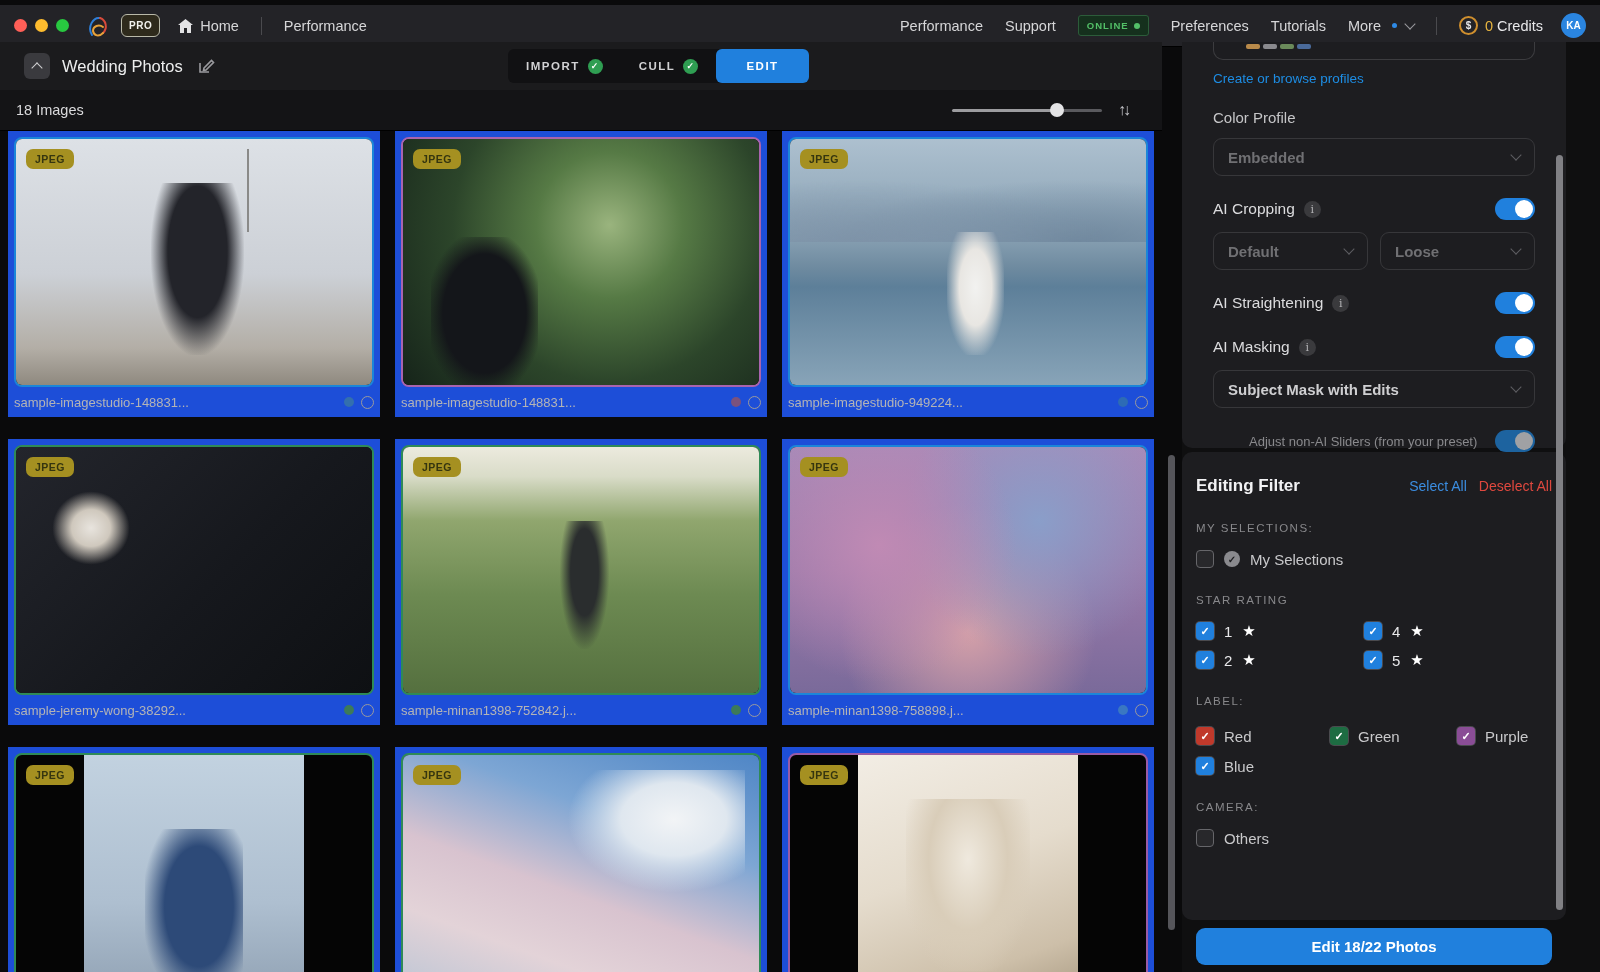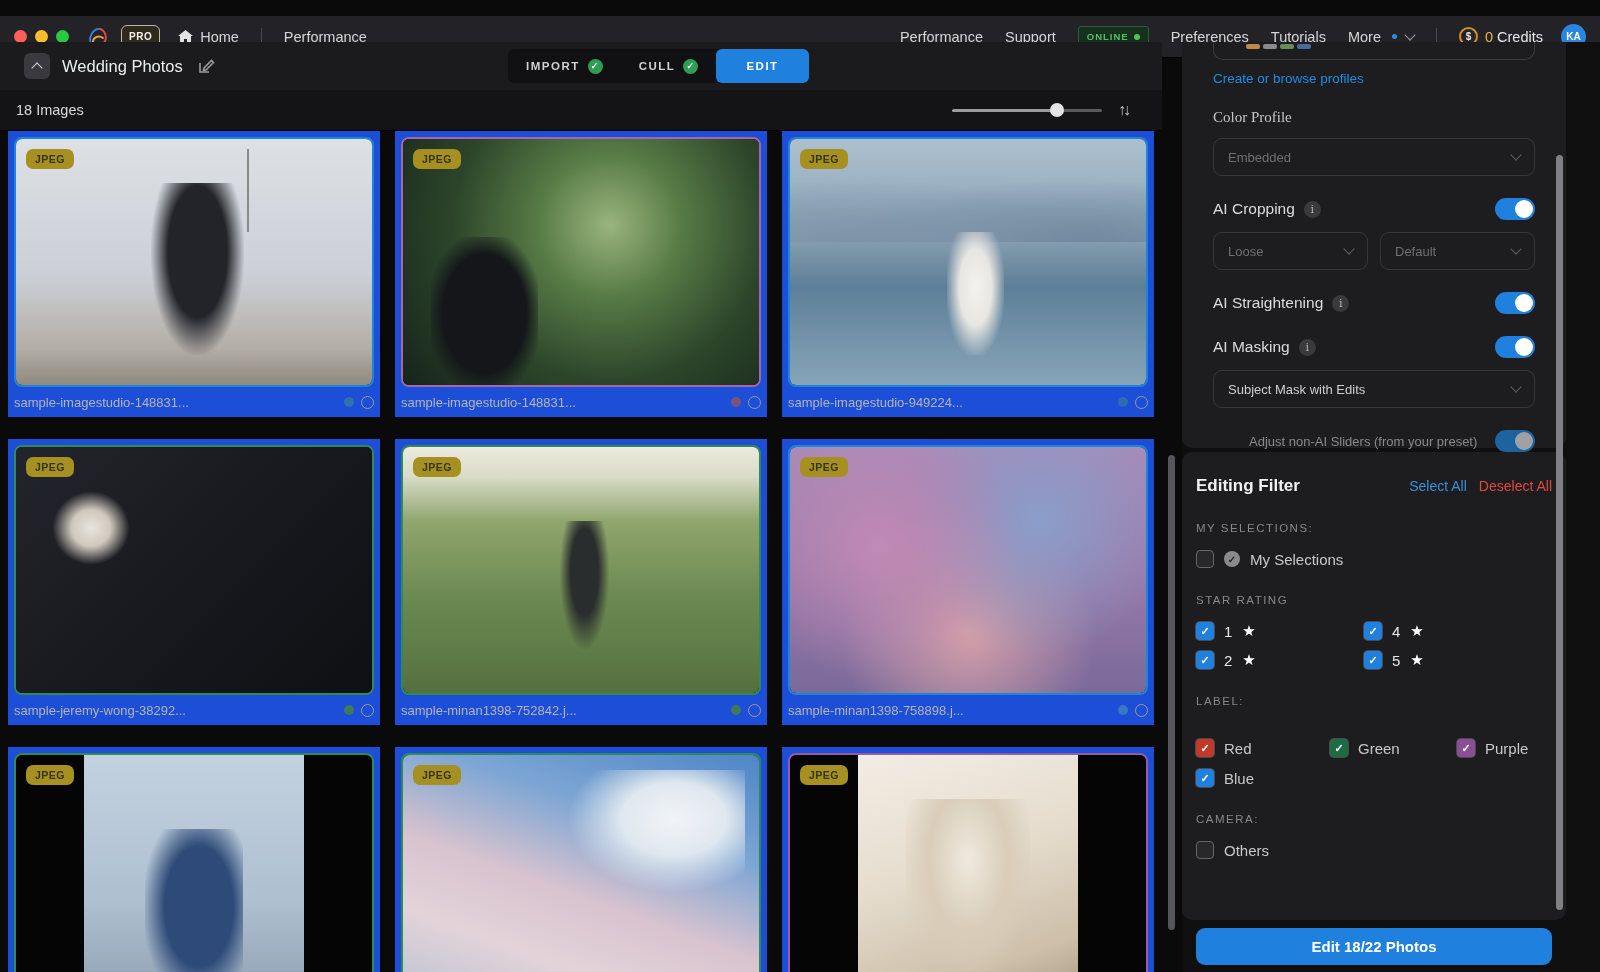--- a/index.html
+++ b/index.html
@@ -1,21 +1,21 @@
 <!DOCTYPE html>
 <html><head>
 <meta charset="utf-8">
 <style>
   * { margin:0; padding:0; box-sizing:border-box; }
   html,body { background:#000; }
   body { font-family:"Liberation Sans", sans-serif; }
   #app { position:relative; width:1600px; height:972px; background:#0a0a0b; overflow:hidden; }
 
   
-  .topbar { position:absolute; left:0; top:16px; width:1600px; height:42px; background:#232327;
+  .topbar { position:absolute; left:0; top:5px; width:1600px; height:42px; background:#232327;
             border-bottom:1px solid #000; display:flex; align-items:center; padding:0 14px; }
   .lights { display:flex; gap:8px; margin-right:16px; }
   .light { width:13px; height:13px; border-radius:50%; }
   .light.red{background:#ff5f57}.light.yellow{background:#febc2e}.light.green{background:#28c840}
   .logo { width:26px; height:26px; margin-right:10px; }
   .pro-badge { border:1.5px solid #b9b9a9; background:#2e2a1c; color:#f2f2ee; font-size:10px; font-weight:bold;
                padding:5px 7px; border-radius:6px; margin-right:18px; letter-spacing:.5px; }
   .nav-item { color:#d6d6d8; font-size:14.5px; display:flex; align-items:center; gap:7px; margin-right:22px; cursor:default; }
   .nav-item svg { display:block; }
   .tb-divider { width:1px; height:18px; background:#4a4a4e; margin-right:22px; }
@@ -105,24 +105,24 @@
   .panel { background:#1d1d20; width:384px; }
   .panel1 { position:absolute; top:0; height:406px; border-radius:0 0 10px 10px; padding:0 31px; }
   .panel2 { position:absolute; top:410px; height:468px; border-radius:10px; padding:0 14px; }
   .sb-scrollbar { position:absolute; left:374px; top:113px; width:7px; height:755px; background:#808084; border-radius:4px; }
 
   .profile-cutoff { height:18px; border:1.5px solid #3c3c3f; border-top:none; border-radius:0 0 10px 10px;
                     position:relative; overflow:hidden; }
   .profile-swatches { position:absolute; left:32px; top:2px; display:flex; gap:3px; }
   .profile-swatches span { width:14px; height:5px; border-radius:2px; }
   .link { color:#1d8de4; font-size:13.5px; margin-top:11px; display:inline-block; }
-  .sb-label { color:#c6c6c8; font-size:15px; margin-top:22px;font-family:Liberation Serif, serif; }
+  .sb-label { color:#c6c6c8; font-size:15px; margin-top:22px; }
   .dropdown { height:38px; border:1px solid #37373a; border-radius:9px; display:flex; align-items:center;
               padding:0 14px; margin-top:12px; }
-  .dropdown .dd-text { font-size:13px; color:#707073; }
+  .dropdown .dd-text { font-size:15px; color:#707073;font-weight:bold; }
   .dropdown.bright .dd-text { color:#cfcfd1; }
   .dropdown .chev { margin-left:auto; border-color:#5e5e62; }
   .dd-row { display:flex; gap:12px; }
   .dd-row .dropdown { flex:1; }
   .toggle-row { display:flex; align-items:center; margin-top:22px; }
   .toggle-row .t-label { color:#dcdcde; font-size:15.5px; }
   .toggle-row .t-label.dim { color:#89898c; font-size:13px;margin-left:36px; }
   .info-icon { width:17px; height:17px; border-radius:50%; background:#3a3a3d; color:#b5b5b8; font-size:11px;
                display:inline-flex; align-items:center; justify-content:center; margin-left:9px; font-family:"DejaVu Serif",serif; }
   .toggle { margin-left:auto; width:40px; height:22px; border-radius:11px; background:#3a3a3e; position:relative; }
@@ -144,21 +144,21 @@
   .cb.checked::after { content:"✓"; position:absolute; inset:0; display:flex; align-items:center; justify-content:center;
                        color:#fff; font-size:11px; font-weight:bold; }
   .cb.checked.default-accent { background:#2080dd; }
   .circ-check { width:16px; height:16px; border-radius:50%; background:#8a8a8e; color:#1d1d20; font-size:10px; font-weight:bold;
                 display:inline-flex; align-items:center; justify-content:center; }
   .check-label { color:#c8c8ca; font-size:15px; }
   .star-grid { display:grid; grid-template-columns:168px 1fr; row-gap:11px; margin-top:16px; }
   .star-item { display:flex; align-items:center; gap:10px; }
   .star-item .num { color:#e8e8ea; font-size:15px; }
   .star-item .star-glyph { color:#fff; font-size:15px; }
-  .label-grid { display:flex; flex-wrap:wrap; margin-top:32px; row-gap:12px; }
+  .label-grid { display:flex; flex-wrap:wrap; margin-top:20px; row-gap:12px; }
   .label-item { display:flex; align-items:center; gap:10px; }
   .label-item:nth-child(1){width:134px;} .label-item:nth-child(2){width:127px;}
   .label-item:nth-child(4){width:100%;}
   .edit-btn { position:absolute; left:1196px; top:928px; width:356px; height:37px; background:#2080dd; border:none;
               border-radius:9px; color:#fff; font-size:15px; font-weight:bold; font-family:"Liberation Sans",sans-serif; }
 </style>
 </head>
 <body>
 
 <div id="app">
@@ -428,25 +428,25 @@
       </div>
       <div class="toggle-row">
         <span class="t-label">AI Cropping</span>
         <span class="info-icon">i</span>
         <span class="toggle on">
             <span class="knob"></span>
           </span>
       </div>
       <div class="dd-row">
         <div class="dropdown">
+          <span class="dd-text">Default</span>
+          <span class="chev"></span>
+        </div>
+        <div class="dropdown">
           <span class="dd-text">Loose</span>
-          <span class="chev"></span>
-        </div>
-        <div class="dropdown">
-          <span class="dd-text">Default</span>
           <span class="chev"></span>
         </div>
       </div>
       <div class="toggle-row">
         <span class="t-label">AI Straightening</span>
         <span class="info-icon">i</span>
         <span class="toggle on">
             <span class="knob"></span>
           </span>
       </div>

